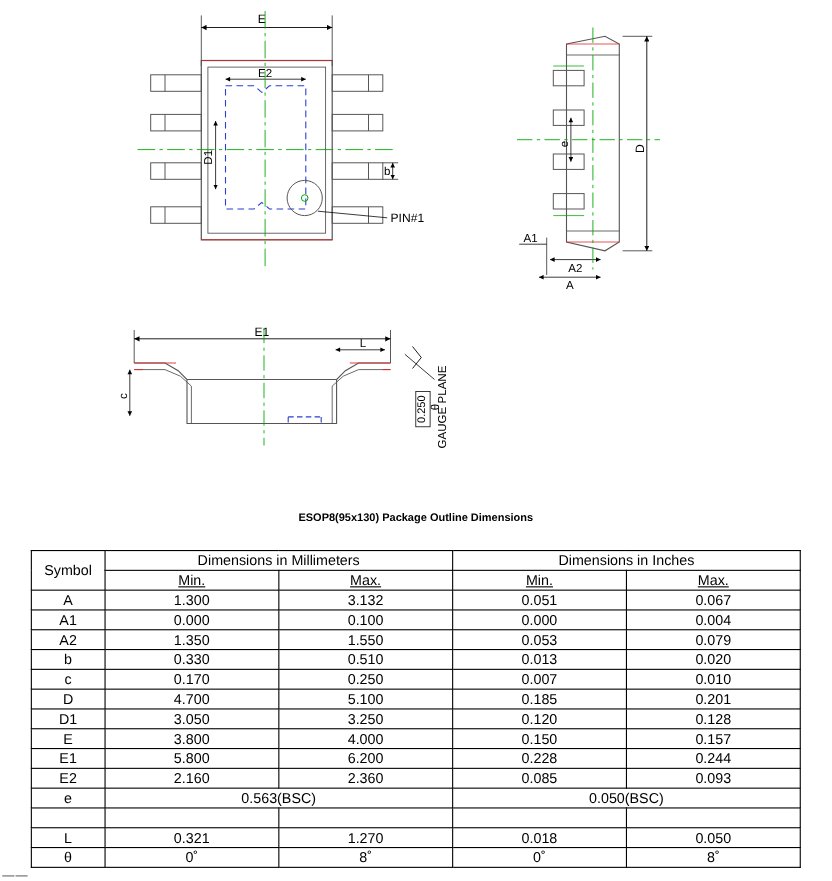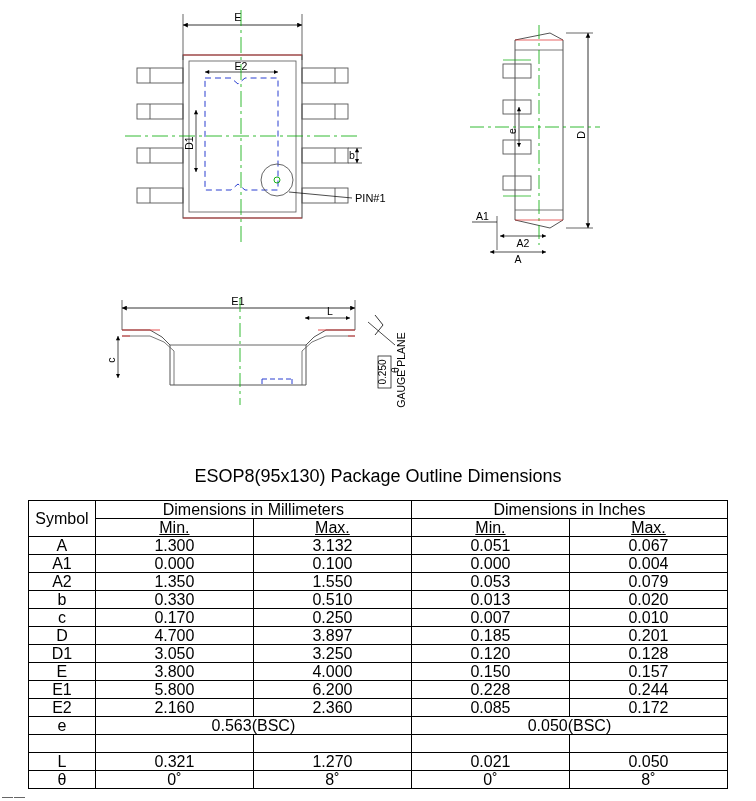--- a/index.html
+++ b/index.html
@@ -26,30 +26,31 @@
     top: 0;
     width: 756px;
     height: 440px;
   }
   .title {
     position: absolute;
     left: 0;
     top: 466px;
     width: 756px;
     text-align: center;
-    font-size: 18px;
+    font-size: 10px;
     color: #000;
+    font-weight: bold;
   }
   table.dims {
     position: absolute;
     left: 28px;
     top: 500px;
     width: 700px;
     border-collapse: collapse;
-    font-size: 16px;
+    font-size: 13px;
   }
   table.dims td, table.dims th {
     border: 1px solid #000;
     text-align: center;
     font-weight: normal;
     padding: 0;
     height: 17px;
     line-height: 17px;
   }
   .sym-col { width: 66px; }
@@ -263,21 +264,21 @@
       <tr>
         <td>c</td>
         <td>0.170</td>
         <td>0.250</td>
         <td>0.007</td>
         <td>0.010</td>
       </tr>
       <tr>
         <td>D</td>
         <td>4.700</td>
-        <td>3.897</td>
+        <td>5.100</td>
         <td>0.185</td>
         <td>0.201</td>
       </tr>
       <tr>
         <td>D1</td>
         <td>3.050</td>
         <td>3.250</td>
         <td>0.120</td>
         <td>0.128</td>
       </tr>
@@ -293,42 +294,42 @@
         <td>5.800</td>
         <td>6.200</td>
         <td>0.228</td>
         <td>0.244</td>
       </tr>
       <tr>
         <td>E2</td>
         <td>2.160</td>
         <td>2.360</td>
         <td>0.085</td>
-        <td>0.172</td>
+        <td>0.093</td>
       </tr>
 
       <tr>
         <td>e</td>
         <td colspan="2">0.563(BSC)</td>
         <td colspan="2">0.050(BSC)</td>
       </tr>
 
       <tr class="blankrow">
         <td></td>
         <td></td>
         <td></td>
         <td></td>
         <td></td>
       </tr>
 
       <tr>
         <td>L</td>
         <td>0.321</td>
         <td>1.270</td>
-        <td>0.021</td>
+        <td>0.018</td>
         <td>0.050</td>
       </tr>
       <tr>
         <td>θ</td>
         <td>0˚</td>
         <td>8˚</td>
         <td>0˚</td>
         <td>8˚</td>
       </tr>
     </tbody>

